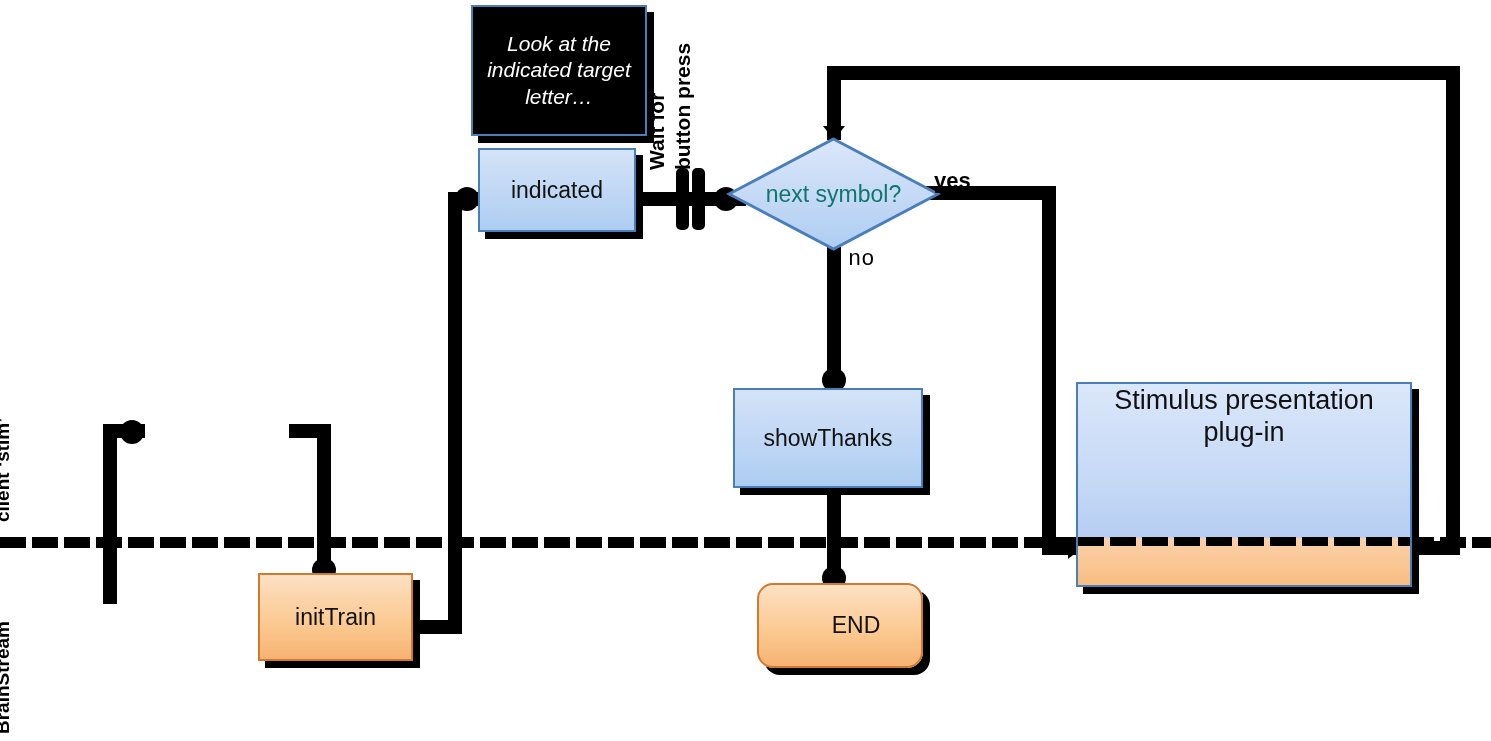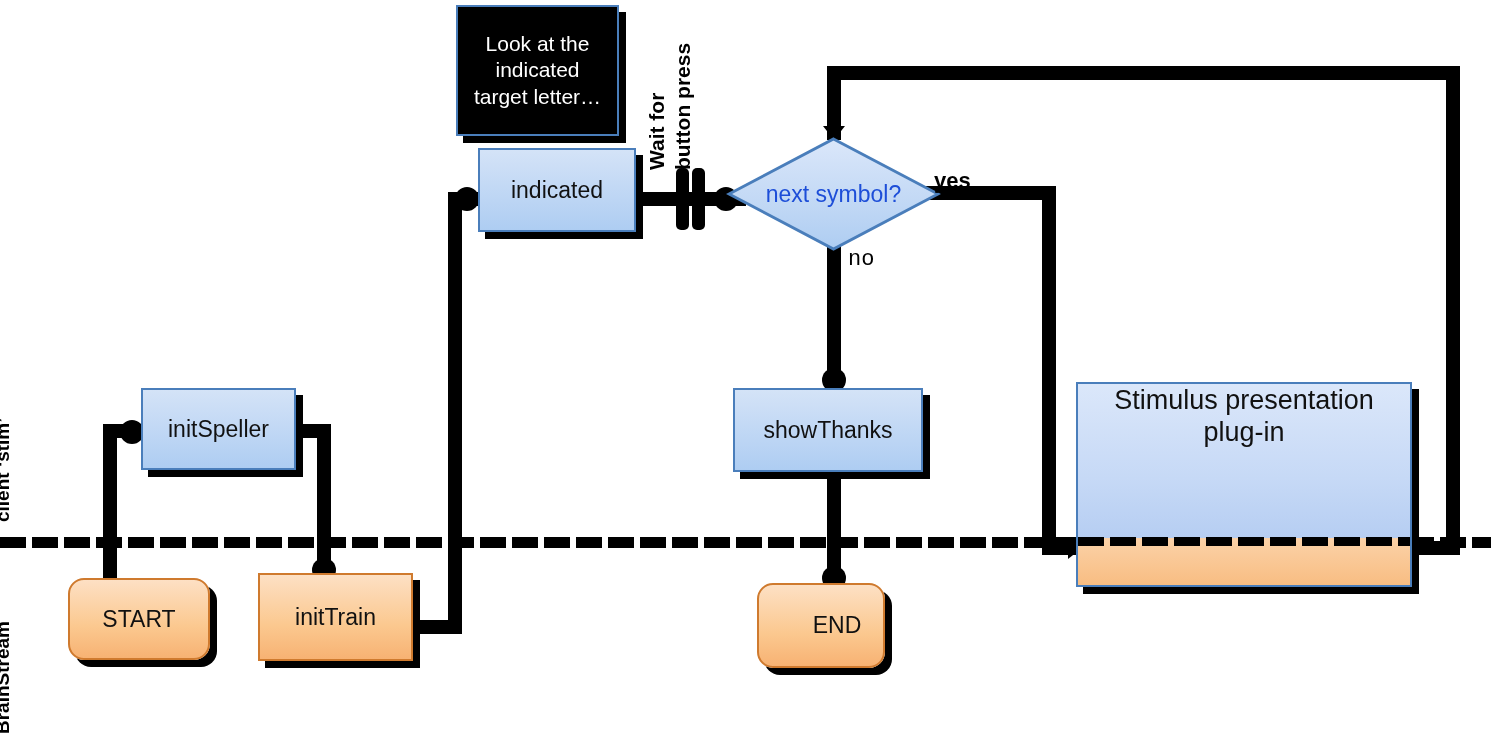--- a/index.html
+++ b/index.html
@@ -105,21 +105,21 @@
     width: 100%; height: 100%;
   }
   .diamond-label {
     position: absolute;
     left: 0; top: 0;
     width: 100%; height: 100%;
     display: flex;
     align-items: center;
     justify-content: center;
     font-size: 23px;
-    color: #1d4ed8;
+    color: #0f766e;
   }
 
   
   .plugin {
     position: absolute;
     box-sizing: border-box;
     box-shadow: 7px 7px 0 0 rgba(0,0,0,1);
     border: 2px solid #4a7ebb;
     overflow: hidden;
   }
@@ -224,21 +224,21 @@
   <div class="ln" style="left:1042px; top:186px; width:14px; height:362px;"></div>
   <div class="ln" style="left:1042px; top:541px; width:44px; height:14px;"></div>
   <div class="arrow-right" style="left:1068px; top:537px;"></div>
 
   <div class="ln" style="left:1408px; top:541px; width:52px; height:14px;"></div>
   <div class="ln" style="left:1446px; top:66px; width:14px; height:489px;"></div>
   <div class="ln" style="left:827px; top:66px; width:633px; height:14px;"></div>
   <div class="ln" style="left:827px; top:66px; width:14px; height:74px;"></div>
   <div class="arrow-down" style="left:823px; top:126px;"></div>
 
-  <div class="screen" style="left:456px; top:5px; width:163px; height:131px;">
+  <div class="screen" style="left:471px; top:5px; width:176px; height:131px;font-style:italic;">
     <span>Look at the indicated target letter…</span>
   </div>
 
   <div class="node blue" style="left:478px; top:148px; width:158px; height:84px;">
     <span>indicated</span>
   </div>
 
   <div class="rot-label" style="left:668px; top:148px;">Wait for</div>
   <div class="rot-label" style="left:694px; top:148px;">button press</div>
 
@@ -254,37 +254,31 @@
       <polygon points="107.5,3 212,58 107.5,113 3,58" fill="url(#dgrad)" stroke="#4a7ebb" stroke-width="3"></polygon>
     </svg>
     <div class="diamond-label">
       <span>next symbol?</span>
     </div>
   </div>
 
   <div class="edge-label bold" style="left:934px; top:168px;">yes</div>
   <div class="edge-label" style="left:848px; top:247px;font-family:Liberation Mono, monospace;">no</div>
 
-  <div class="node blue" style="left:733px; top:388px; width:190px; height:84px;">
+  <div class="node blue" style="left:733px; top:388px; width:190px; height:100px;">
     <span>showThanks</span>
   </div>
 
-  <div class="node blue" style="left:141px; top:388px; width:155px; height:82px;">
-    <span>initSpeller</span>
-  </div>
-
-  <div class="node orange rounded" style="left:68px; top:578px; width:142px; height:82px;">
-    <span>START</span>
-  </div>
+
 
   <div class="node orange" style="left:258px; top:573px; width:155px; height:88px;">
     <span>initTrain</span>
   </div>
 
-  <div class="node orange rounded" style="left:757px; top:583px; width:128px; height:85px;padding-left:32px;">
+  <div class="node orange rounded" style="left:757px; top:583px; width:166px; height:85px;padding-left:32px;">
     <span>END</span>
   </div>
 
   <div class="plugin" style="left:1076px; top:382px; width:336px; height:205px;">
     <div class="plugin-top" style="height:158px;">
       <div class="plugin-title">Stimulus presentation plug-in</div>
     </div>
     <div class="plugin-bottom" style="height:47px;"></div>
   </div>
 

